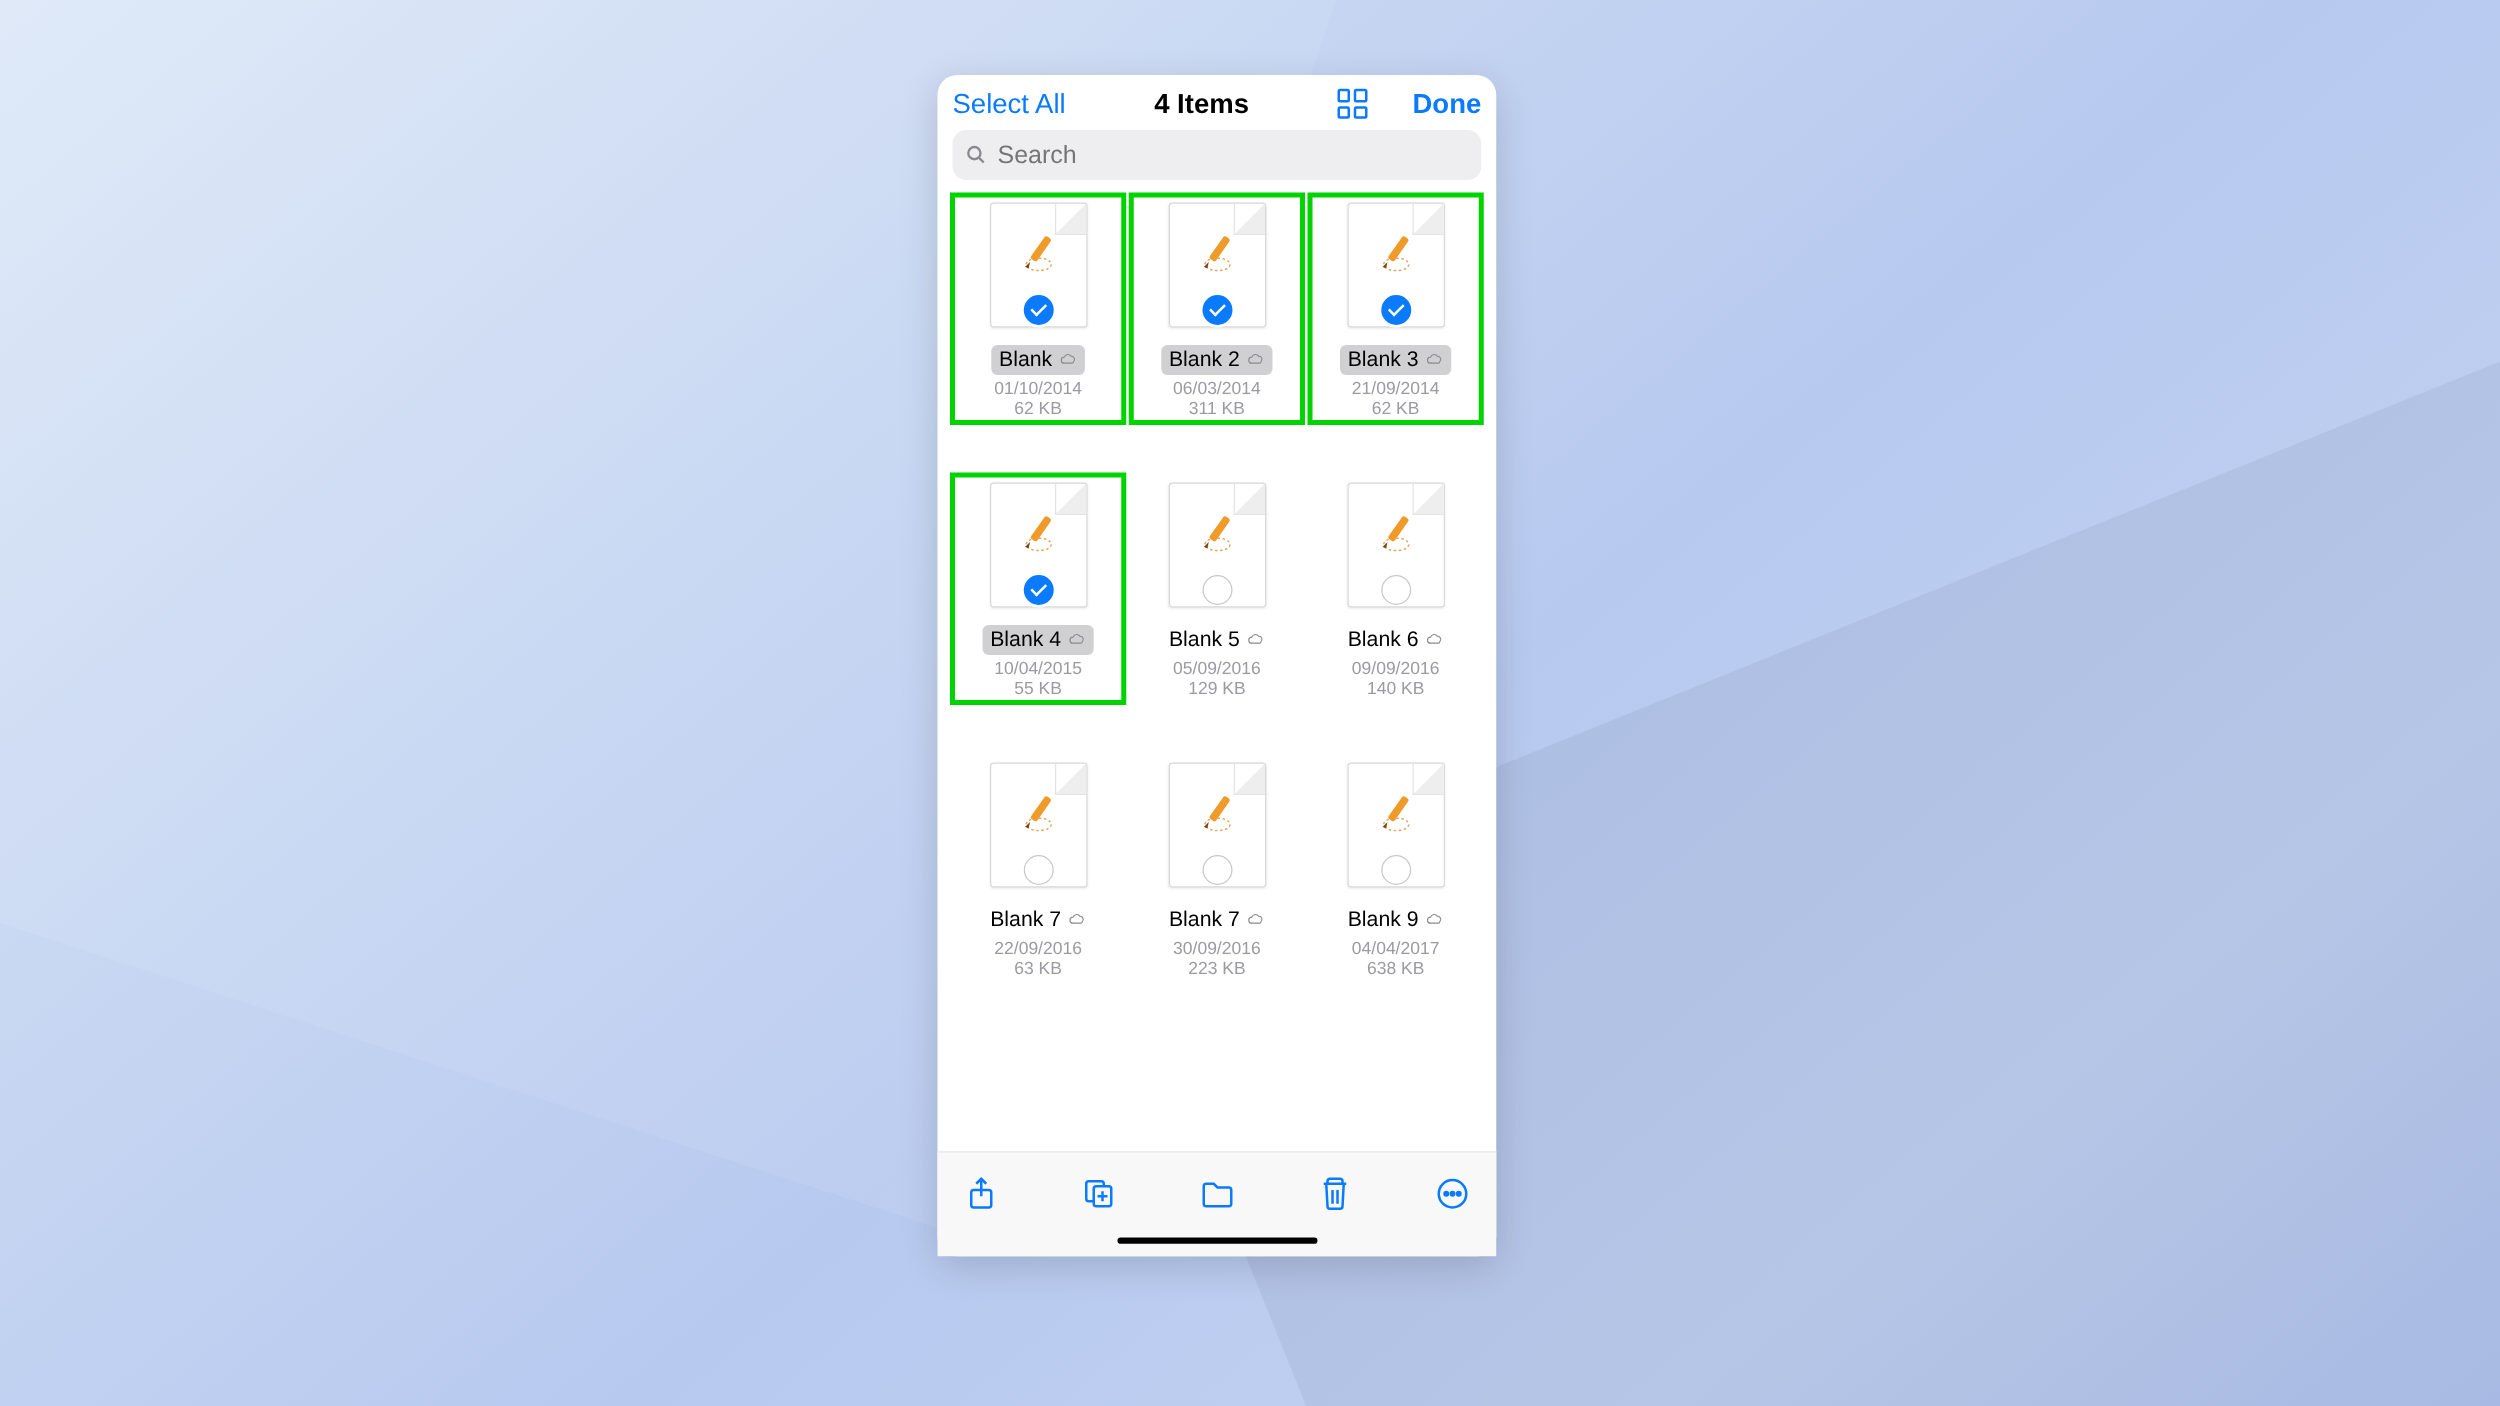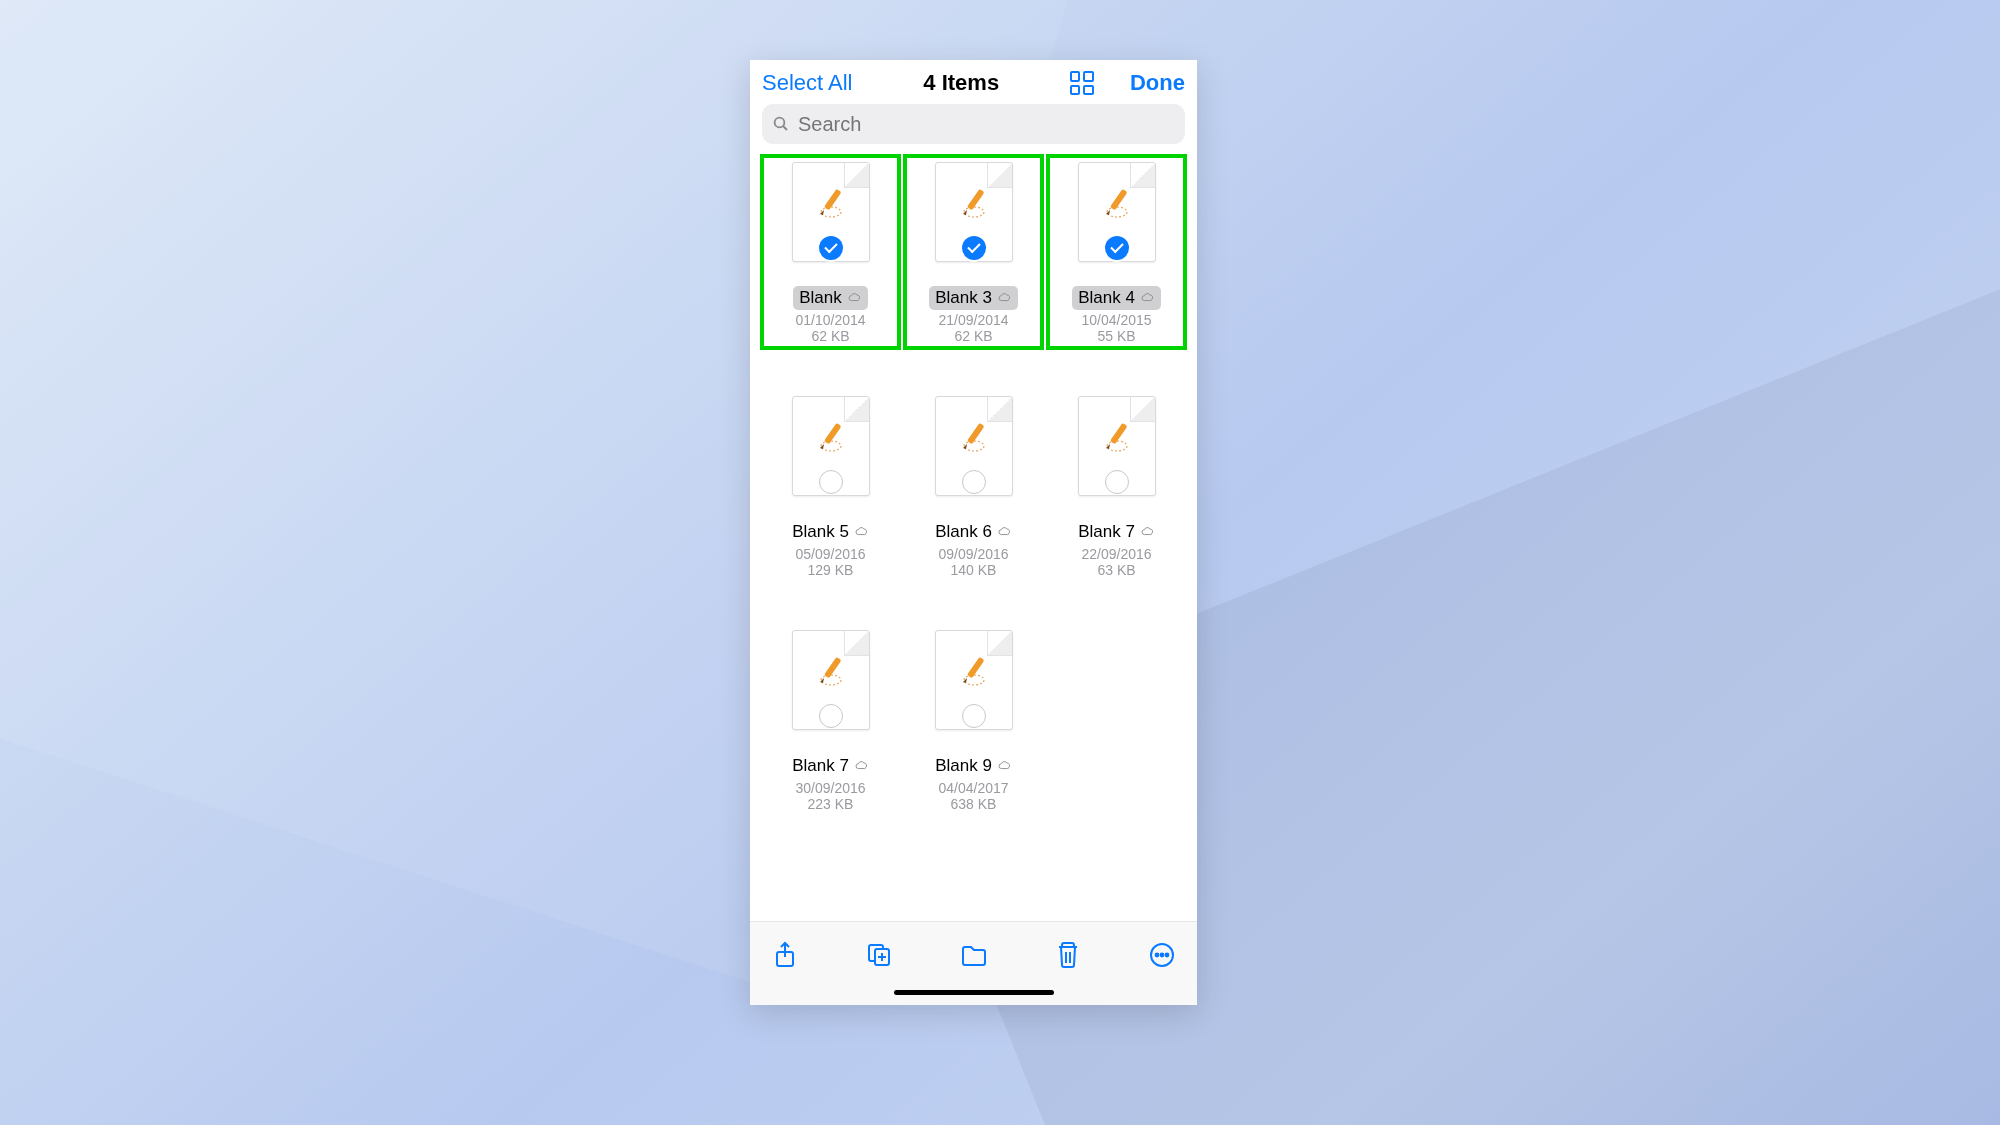--- a/index.html
+++ b/index.html
@@ -35,20 +35,21 @@
   }
 
   .phone {
     position: absolute;
     left: 750px;
     top: 60px;
     width: 447px;
     height: 945px;
     background: #ffffff;
     box-shadow: 0 8px 30px rgba(0,0,0,0.15);
+    border-radius: 16px;
   }
 
   .navbar {
     display: flex;
     align-items: center;
     justify-content: space-between;
     padding: 10px 12px 8px 12px;
   }
   .nav-left {
     color: #0a7aff;
@@ -172,21 +173,21 @@
     border-bottom: 2.5px solid #fff;
     transform: rotate(-45deg);
   }
   .sel-badge.empty {
     background: #fff;
     border: 1.5px solid #c8c8cc;
     box-sizing: border-box;
   }
 
   .name-row {
-    margin-top: 24px;
+    margin-top: 14px;
     background: transparent;
     padding: 2px 6px;
     border-radius: 5px;
     display: flex;
     align-items: center;
     gap: 5px;
     font-size: 17px;
     color: #000;
     white-space: nowrap;
   }
@@ -293,20 +294,39 @@
     <div class="doc-thumb">
       <div class="fold"></div>
       <div class="pen"><svg width="40" height="40" viewBox="0 0 40 40">
     <ellipse cx="20" cy="30" rx="10" ry="5" fill="none" stroke="#e8a560" stroke-width="1.2" stroke-dasharray="2 2"></ellipse>
     <rect x="17" y="6" width="6" height="22" rx="2" transform="rotate(35 20 20)" fill="#f09a2a"></rect>
     <polygon points="9,32 13,28 12,33" transform="rotate(0 20 20)" fill="#7a4a1a"></polygon>
   </svg></div>
     </div>
     <div class="sel-badge checked"></div>
     <div class="name-row">
+      <span>Blank 2</span>
+      <span><svg class="cloud" viewBox="0 0 24 18">
+    <path d="M7 14 a4 4 0 0 1 0 -8 a5 5 0 0 1 9 -1 a4 4 0 0 1 3 7 a2 2 0 0 1 -2 2 H7 Z" fill="none" stroke="#8a8a8e" stroke-width="1.5"></path>
+  </svg></span>
+    </div>
+    <div class="meta-date">06/03/2014</div>
+    <div class="meta-size">311 KB</div>
+  </div>
+      <div class="cell highlight selected">
+    <div class="doc-thumb">
+      <div class="fold"></div>
+      <div class="pen"><svg width="40" height="40" viewBox="0 0 40 40">
+    <ellipse cx="20" cy="30" rx="10" ry="5" fill="none" stroke="#e8a560" stroke-width="1.2" stroke-dasharray="2 2"></ellipse>
+    <rect x="17" y="6" width="6" height="22" rx="2" transform="rotate(35 20 20)" fill="#f09a2a"></rect>
+    <polygon points="9,32 13,28 12,33" transform="rotate(0 20 20)" fill="#7a4a1a"></polygon>
+  </svg></div>
+    </div>
+    <div class="sel-badge checked"></div>
+    <div class="name-row">
       <span>Blank 3</span>
       <span><svg class="cloud" viewBox="0 0 24 18">
     <path d="M7 14 a4 4 0 0 1 0 -8 a5 5 0 0 1 9 -1 a4 4 0 0 1 3 7 a2 2 0 0 1 -2 2 H7 Z" fill="none" stroke="#8a8a8e" stroke-width="1.5"></path>
   </svg></span>
     </div>
     <div class="meta-date">21/09/2014</div>
     <div class="meta-size">62 KB</div>
   </div>
       <div class="cell highlight selected">
     <div class="doc-thumb">

